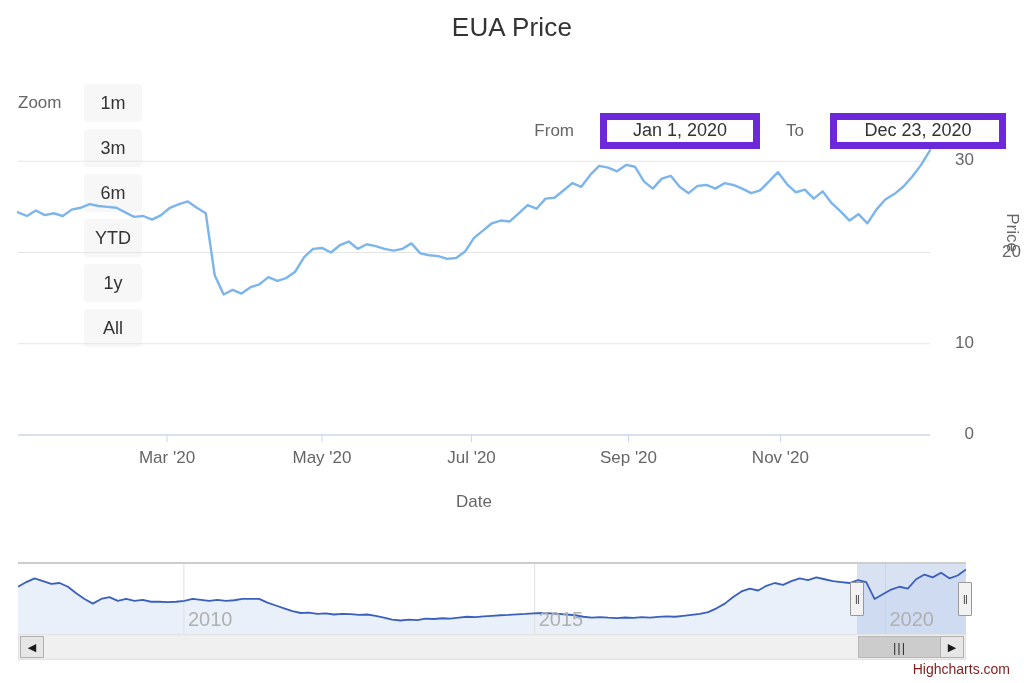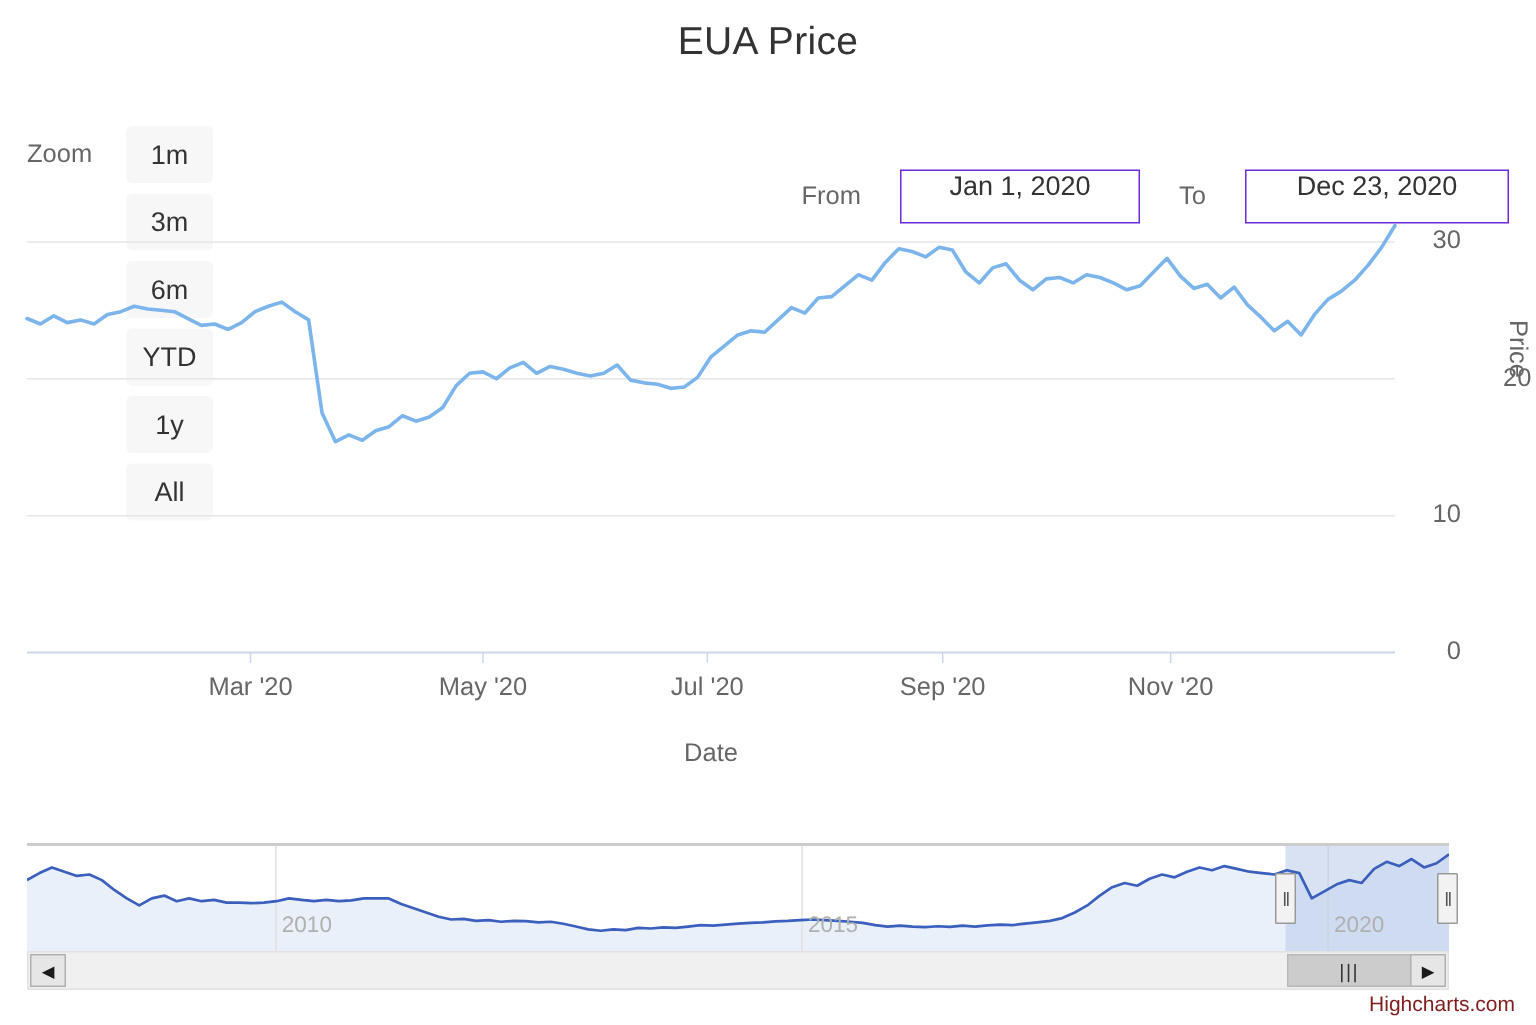--- a/index.html
+++ b/index.html
@@ -78,21 +78,21 @@
     align-items: center;
     gap: 26px;
     margin-top: 29px;
   }
   .rs-inp-label {
     font-size: 17px;
     color: #666666;
   }
   .rs-input {
     height: 36px;
-    border: 1px solid #6d28d9;
+    border: 7px solid #6d28d9;
     background: #ffffff;
     font-family: "Liberation Sans", sans-serif;
     font-size: 18px;
     color: #333333;
     text-align: center;
     padding: 0 12px;
     box-sizing: border-box;
     cursor: pointer;
   }
   .rs-input.from { width: 160px; }
@@ -147,21 +147,21 @@
   #navigator {
     position: absolute;
     left: 18px;
     top: 562px;
     width: 948px;
     height: 72px;
   }
   #navigator svg { display: block; }
   .nav-yearlabel {
     position: absolute;
-    font-size: 15px;
+    font-size: 20px;
     color: #b0b0b0;
     white-space: nowrap;
   }
   .nav-handle {
     position: absolute;
     width: 14px;
     height: 34px;
     background: #f2f2f2;
     border: 1px solid #999999;
     border-radius: 1px;

